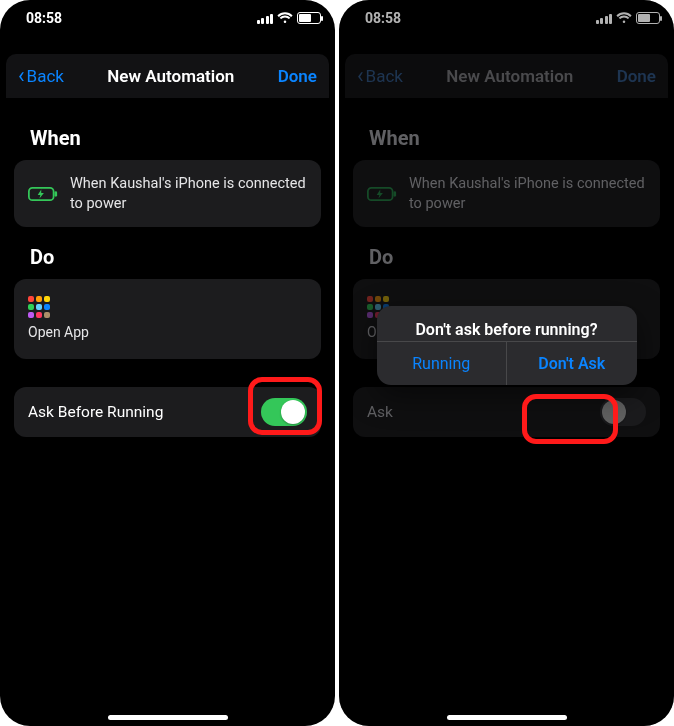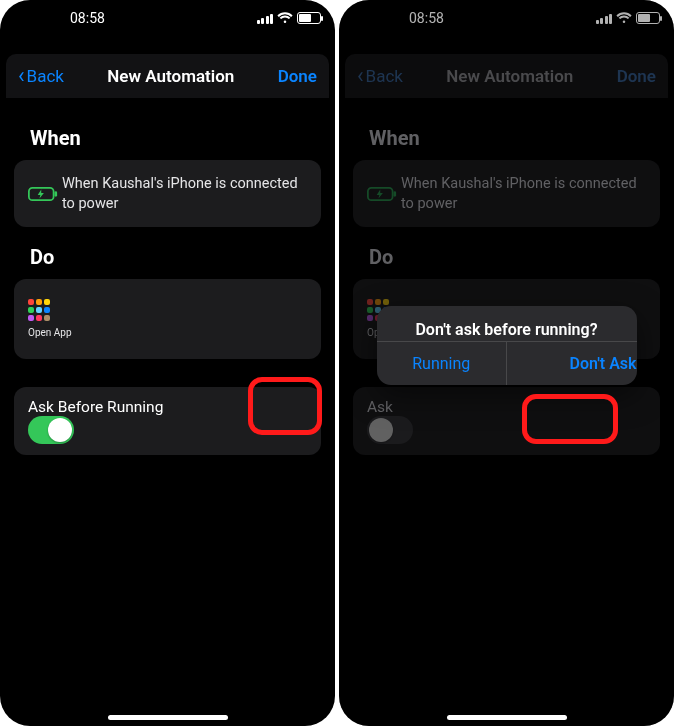--- a/index.html
+++ b/index.html
@@ -21,22 +21,21 @@
     position: relative;
     overflow: hidden;
   }
   .statusbar {
     height: 30px;
     display: flex;
     align-items: center;
     justify-content: space-between;
     padding: 6px 14px 0 14px;
     font-size: 14px;
-    font-weight: 400;
-    margin-left: 44px;
+    font-weight: 700;
   }
   .status-left { padding-left: 12px; }
   .status-right { display: flex; align-items: center; gap: 4px; }
   .navbar {
     height: 44px;
     display: flex;
     align-items: center;
     justify-content: space-between;
     padding: 0 12px;
     margin-top: 24px;
@@ -71,21 +70,21 @@
     font-size: 20px;
     font-weight: 700;
     margin: 18px 0 10px 16px;
   }
   .card {
     background: #1c1c1e;
     border-radius: 12px;
     padding: 14px 14px;
     display: flex;
     align-items: center;
-    gap: 4px;
+    gap: 12px;
   }
   .card.tall { min-height: 80px; flex-direction: column; align-items: flex-start; justify-content: center; gap: 6px; padding: 12px 14px 14px 14px; }
   .card-text {
     font-size: 14.5px;
     line-height: 1.35;
     color: #e5e5e7;
   }
   .battery-icon {
     width: 30px; height: 18px; flex: 0 0 auto;
   }
@@ -95,23 +94,23 @@
     grid-template-columns: repeat(3, 1fr);
     grid-template-rows: repeat(3, 1fr);
     gap: 2px;
   }
   .app-grid span { width: 100%; height: 100%; border-radius: 2px; }
   .toggle-row {
     background: #1c1c1e;
     border-radius: 12px;
     padding: 11px 14px;
     display: flex;
+    align-items: center;
     justify-content: space-between;
     margin-top: 28px;
-    flex-direction: column;
   }
   .toggle-label { font-size: 15.5px; }
   .toggle {
     width: 46px; height: 28px;
     background: #34c759;
     border-radius: 14px;
     position: relative;
   }
   .toggle .knob {
     position: absolute;
@@ -176,31 +175,31 @@
     display: flex;
     border-top: 0.5px solid #48484a;
   }
   .dialog .d-btn {
     flex: 1;
     text-align: center;
     padding: 12px 0;
     font-size: 16px;
     color: #0a84ff;
   }
-  .dialog .d-btn + .d-btn { border-left: 0.5px solid #48484a; text-align: right; }
+  .dialog .d-btn + .d-btn { border-left: 0.5px solid #48484a; }
   .dialog .d-btn.bold { font-weight: 600; }
   .sig-bars { display: inline-flex; align-items: flex-end; gap: 1.5px; height: 11px; }
   .sig-bars i { width: 3px; background: #fff; border-radius: 1px; display: block; }
   .sig-bars i:nth-child(1){height:4px} .sig-bars i:nth-child(2){height:6px}
   .sig-bars i:nth-child(3){height:8px} .sig-bars i:nth-child(4){height:10px}
   .wifi { width: 16px; height: 12px; }
   .bat { width: 24px; height: 12px; position: relative; border: 1px solid #fff; border-radius: 3px; }
   .bat::after { content:""; position:absolute; right:-3px; top:3px; width:2px; height:5px; background:#fff; border-radius:1px;}
   .bat .fill { position:absolute; left:1px; top:1px; bottom:1px; width: 55%; background:#fff; border-radius:1px;}
-  .open-app-label { font-size: 10px; color: #e5e5e7; }
+  .open-app-label { font-size: 14px; color: #e5e5e7; }
   .dim-text .section-title, .dim-text .card-text, .dim-text .open-app-label, .dim-text .toggle-label { color: #8a8a8e; }
   .dim-text .card, .dim-text .toggle-row { background: #161618; }
 </style>
 </head>
 <body>
 
 <div class="phone">
   <div class="statusbar">
     <div class="status-left">08:58</div>
     <div class="status-right">

